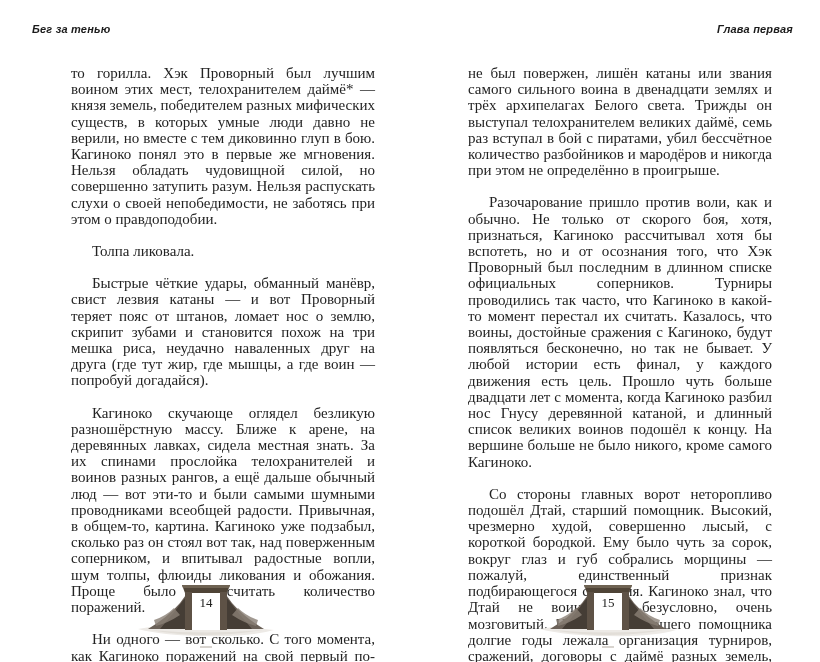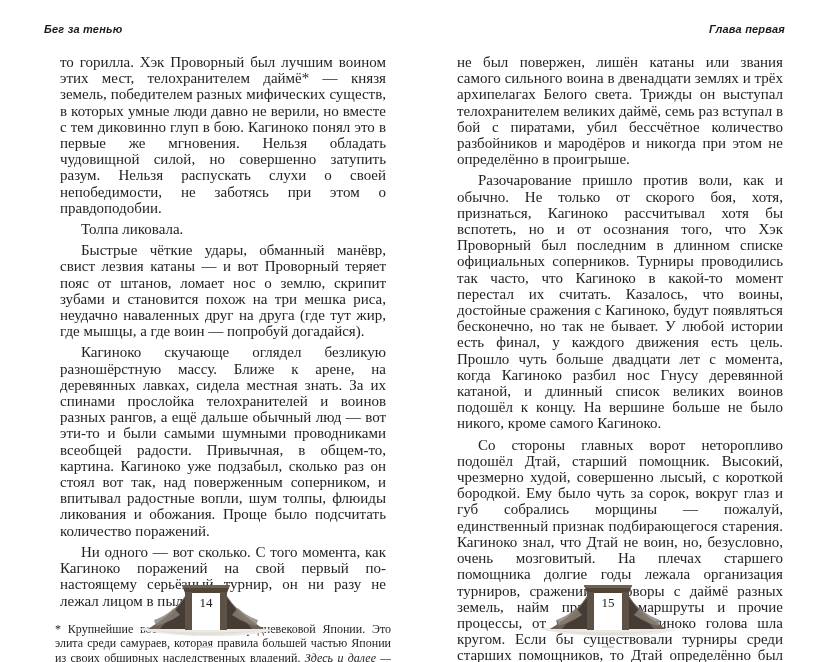--- a/index.html
+++ b/index.html
@@ -19,37 +19,37 @@
     position: absolute;
     top: 23px;
     font-family: "Liberation Sans", sans-serif;
     font-style: italic;
     font-weight: 700;
     font-size: 11px;
     color: #1b1b1b;
     letter-spacing: 0.2px;
     white-space: nowrap;
   }
-  .running-head.left  { left: 44px; }
-  .running-head.right { right: 35px; }
+  .running-head.left  { left: 32px; }
+  .running-head.right { right: 27px; }
 
   .page-body {
     position: absolute;
     top: 49px;
     width: 336px;
     font-size: 15px;
     line-height: 16.2px;
     text-align: justify;
     hyphens: auto;
     -webkit-hyphens: auto;
   }
   .page-body.left  { left: 55px; }
   .page-body.right { left: 452px; }
 
-  .para { margin: 5px; }
+  .para { margin: 16px; }
   .para.indent { text-indent: 1.4em; }
 
   .footnote {
     margin-top: 13px;
     font-size: 12px;
     line-height: 14.6px;
     text-align: justify;
   }
   .footnote .italic { font-style: italic; }
 

